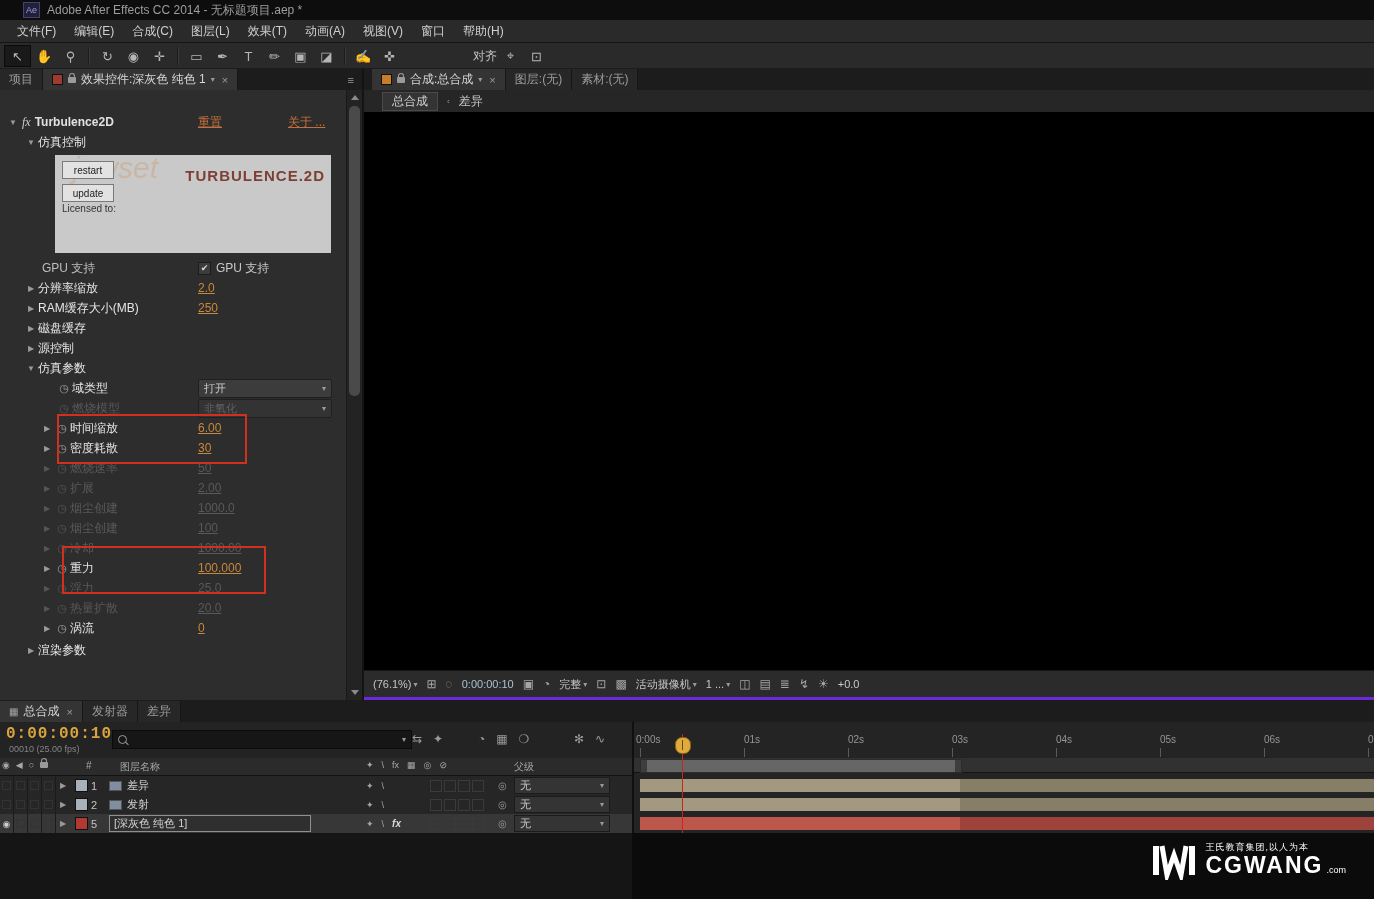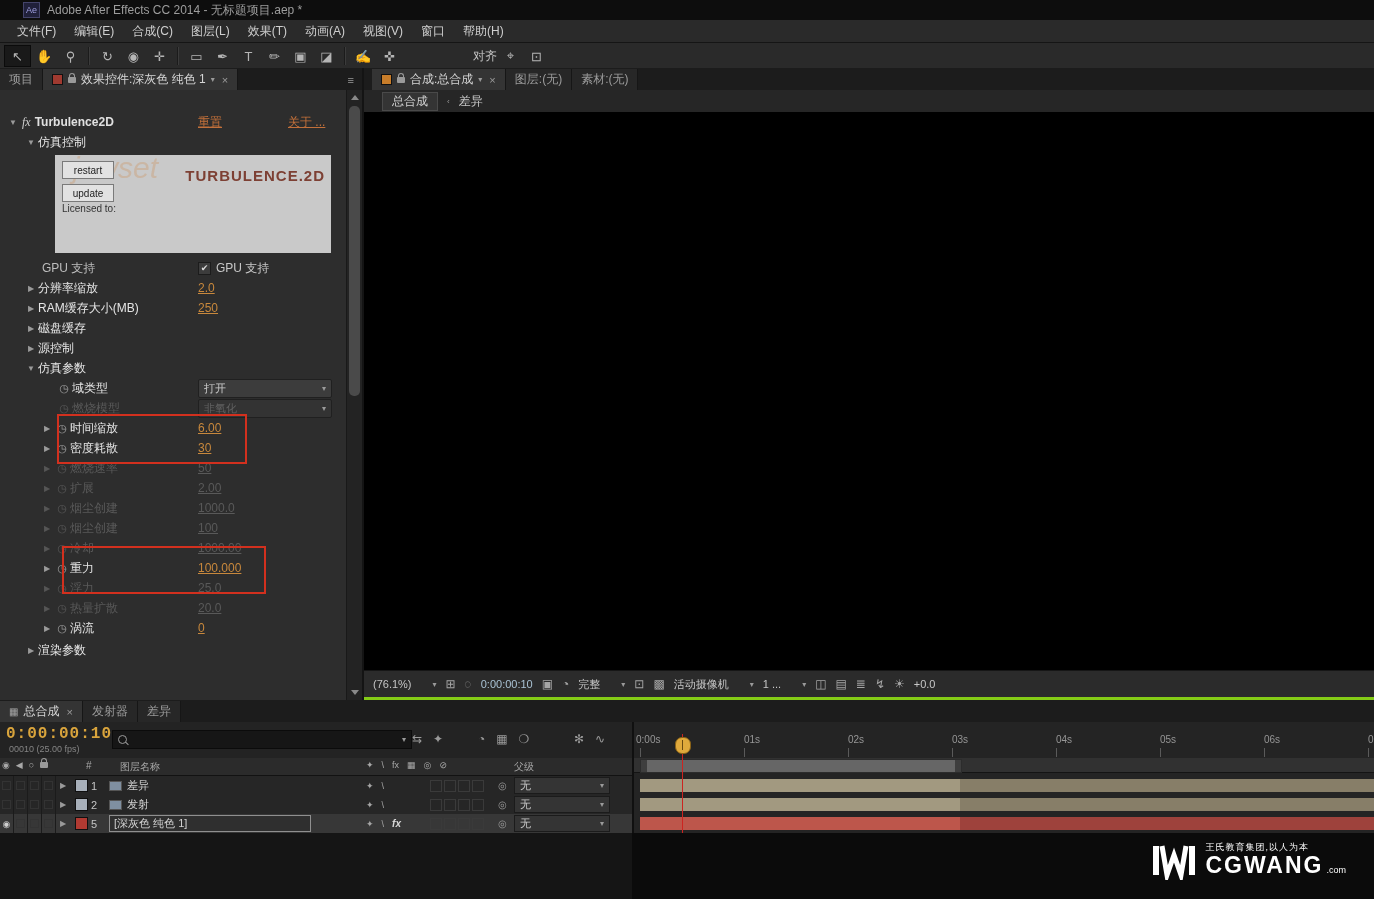--- a/index.html
+++ b/index.html
@@ -71,30 +71,30 @@
   .cbx{width:11px;height:11px;background:#3c3c3c;border:1px solid #1c1c1c;color:#d8d8d8;font-size:9px;
        display:flex;align-items:center;justify-content:center;flex:none;}
   .gpu-check{position:absolute;left:198px;display:flex;align-items:center;gap:5px;}
   .hl-box{position:absolute;border:2px solid #d2301e;pointer-events:none;}
   .vscroll{position:absolute;right:0;top:22px;bottom:0;width:15px;background:#232323;border-left:1px solid #191919;}
   .varrow{position:absolute;left:4px;width:0;height:0;border-left:4px solid transparent;border-right:4px solid transparent;}
   .varrow.up{top:5px;border-bottom:5px solid #8a8a8a;}
   .varrow.dn{bottom:5px;border-top:5px solid #8a8a8a;}
   .vthumb{position:absolute;left:2px;top:16px;width:11px;height:290px;background:#4a4a4a;border-radius:5px;}
   
-  .right-panel{position:absolute;left:364px;top:68px;width:1010px;height:632px;background:#84cc16;}
+  .right-panel{position:absolute;left:364px;top:68px;width:1010px;height:632px;background:#6d28d9;}
   .comp-nav{position:absolute;left:0;top:22px;right:0;height:22px;background:#262626;
             border-bottom:1px solid #141414;display:flex;align-items:center;gap:9px;padding-left:18px;}
   .nav-comp-btn{height:17px;display:flex;align-items:center;padding:0 9px;background:#343434;
                 border:1px solid #4a4a4a;color:#d2d2d2;}
   .viewer{position:absolute;left:0;top:44px;right:0;height:558px;background:#000;}
   .vctrl{position:absolute;left:0;top:602px;right:0;height:26px;background:#2b2b2b;
          border-top:1px solid #161616;display:flex;align-items:center;gap:9px;padding:0 9px;font-size:11px;}
   .vicon{color:#a5a5a5;font-size:12px;}
-  .vdrop{display:flex;align-items:center;gap:21px;color:#c6c6c6;}
+  .vdrop{display:flex;align-items:center;gap:2px;color:#c6c6c6;}
   .vtime{color:#a9c2d4;}
   
   .timeline{position:absolute;left:0;top:700px;width:1374px;height:199px;background:#1e1e1e;}
   .tl-controls{position:absolute;left:0;top:22px;width:632px;height:36px;background:#232323;
                border-bottom:1px solid #151515;}
   .tl-time{position:absolute;left:6px;top:3px;font-family:"Liberation Mono",monospace;
            font-size:16px;font-weight:bold;letter-spacing:1px;color:#d9a43c;}
   .tl-frame{position:absolute;left:9px;top:22px;font-size:9px;color:#848484;}
   .searchbox{position:absolute;left:112px;top:8px;width:288px;height:17px;background:#161616;
              border:1px solid #0b0b0b;display:flex;align-items:center;gap:4px;padding:0 5px;}

